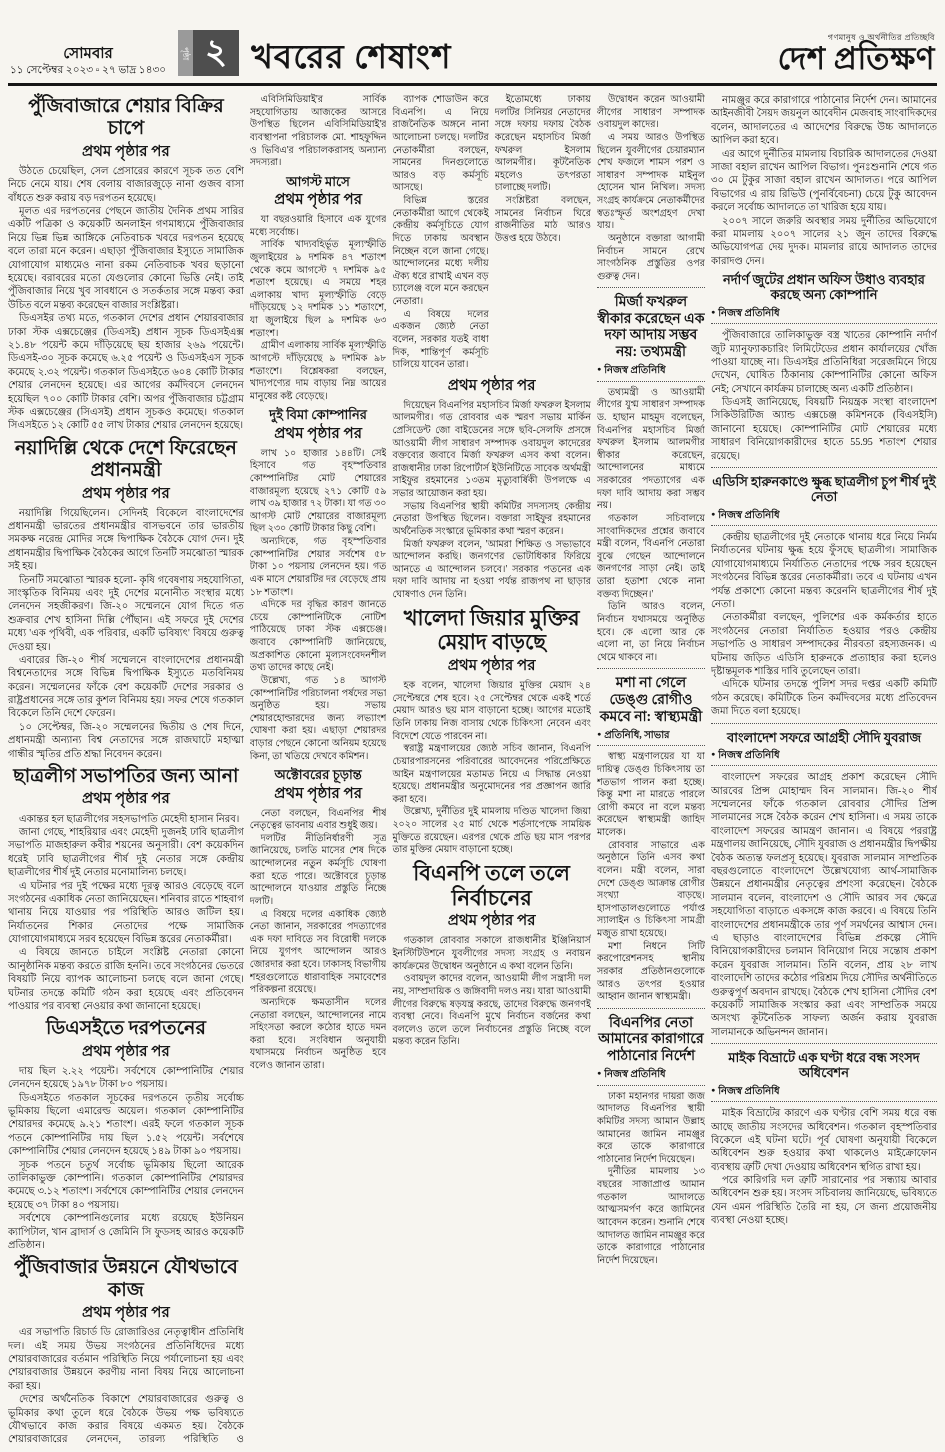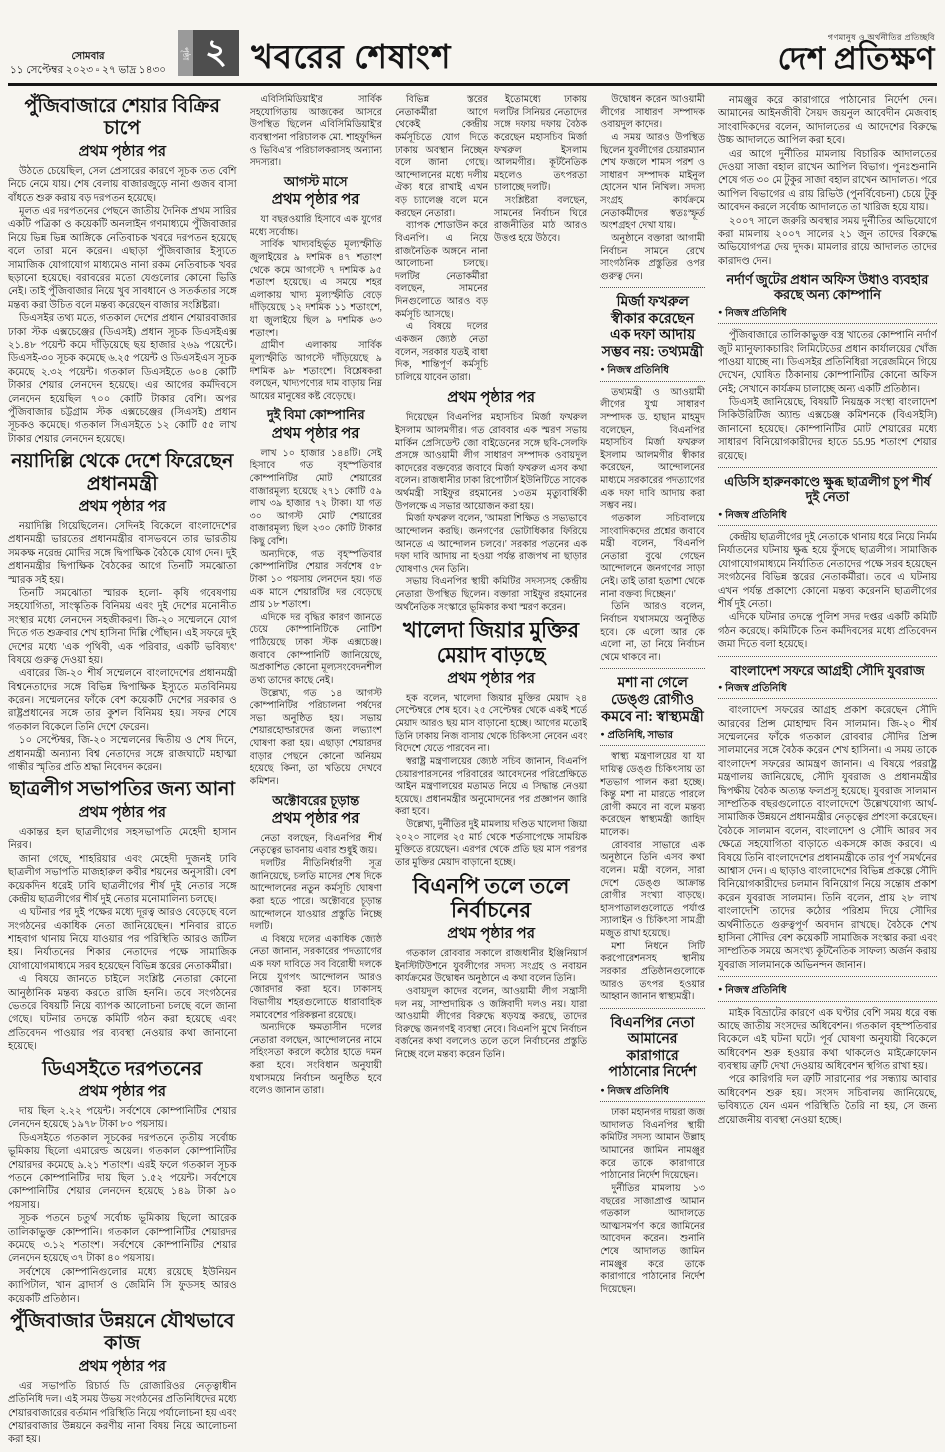--- a/index.html
+++ b/index.html
@@ -5,34 +5,34 @@
   html,body{margin:0;padding:0;}
   body{
     width:945px;height:1452px;overflow:hidden;
     background:#f7f5f0;color:#151515;
     font-family:"Liberation Serif","DejaVu Serif",serif;
   }
   .page{box-sizing:border-box;width:945px;height:1452px;padding:30px 8px 0;}
   
   .hdr{display:flex;align-items:flex-end;gap:12px;padding:0 2px 7px;border-bottom:3px solid #161616;}
   .dateblock{text-align:center;line-height:1.25;white-space:nowrap;}
-  .day{font-size:10px;font-weight:bold;}
+  .day{font-size:15px;font-weight:bold;}
   .dateline{font-size:10.5px;text-align:center;}
   .pagebox{display:flex;align-items:flex-end;}
   .pstrip{width:15px;height:46px;background:#9a9a9a;color:#fff;font-size:8px;
           writing-mode:vertical-rl;display:flex;align-items:center;justify-content:center;}
   .pnum{width:46px;height:46px;background:#4e4e4e;color:#fff;font-size:34px;font-weight:bold;
         display:flex;align-items:center;justify-content:center;}
   .sectitle{font-size:33px;font-weight:bold;line-height:1;letter-spacing:1px;white-space:nowrap;padding-bottom:2px;}
   .hspacer{flex:1;}
   .masthead{text-align:right;line-height:1;padding-bottom:2px;}
   .tagline{font-size:8px;letter-spacing:.5px;margin-bottom:1px;}
   .mtitle{font-size:31px;font-weight:900;letter-spacing:.5px;}
   
-  .cols{display:flex;gap:13px;padding-top:7px;height:1352px;overflow:hidden;}
+  .cols{display:flex;gap:6px;padding-top:7px;height:1352px;overflow:hidden;}
   .col{overflow:hidden;box-sizing:border-box;}
   .col-a{width:240px;font-size:10px;line-height:1.34;}
   .col-b{width:139px;font-size:9.5px;line-height:1.33;}
   .col-c{width:202px;font-size:9.5px;line-height:1.33;}
   .col-d{width:110px;font-size:9.5px;line-height:1.33;}
   .col-e{width:230px;font-size:10px;line-height:1.34;}
   .col p{margin:0;text-align:justify;text-indent:11px;}
   .story{margin-bottom:5px;}
   .story.sep{border-top:1px dotted #555;padding-top:4px;}
   .hl{text-align:center;font-weight:bold;margin:2px 0 1px;line-height:1.18;}
@@ -132,35 +132,35 @@
           <p>নেতা বলছেন, বিএনপির শীর্ষ নেতৃত্বের ভাবনায় এবার শুধুই জয়।</p>
           <p>দলটির নীতিনির্ধারণী সূত্র জানিয়েছে, চলতি মাসের শেষ দিকে আন্দোলনের নতুন কর্মসূচি ঘোষণা করা হতে পারে। অক্টোবরে চূড়ান্ত আন্দোলনে যাওয়ার প্রস্তুতি নিচ্ছে দলটি।</p>
           <p>এ বিষয়ে দলের একাধিক জ্যেষ্ঠ নেতা জানান, সরকারের পদত্যাগের এক দফা দাবিতে সব বিরোধী দলকে নিয়ে যুগপৎ আন্দোলন আরও জোরদার করা হবে। ঢাকাসহ বিভাগীয় শহরগুলোতে ধারাবাহিক সমাবেশের পরিকল্পনা রয়েছে।</p>
           <p>অন্যদিকে ক্ষমতাসীন দলের নেতারা বলছেন, আন্দোলনের নামে সহিংসতা করলে কঠোর হাতে দমন করা হবে। সংবিধান অনুযায়ী যথাসময়ে নির্বাচন অনুষ্ঠিত হবে বলেও জানান তারা।</p>
         </div>
       </div>
     <div class="col col-c">
         <div class="story">
           <div class="twocol">
             <div>
+              <p>ব্যাপক শোডাউন করে বিএনপি। এ নিয়ে রাজনৈতিক অঙ্গনে নানা আলোচনা চলছে। দলটির নেতাকর্মীরা বলছেন, সামনের দিনগুলোতে আরও বড় কর্মসূচি আসছে।</p>
               <p>বিভিন্ন স্তরের নেতাকর্মীরা আগে থেকেই কেন্দ্রীয় কর্মসূচিতে যোগ দিতে ঢাকায় অবস্থান নিচ্ছেন বলে জানা গেছে। আন্দোলনের মধ্যে দলীয় ঐক্য ধরে রাখাই এখন বড় চ্যালেঞ্জ বলে মনে করছেন নেতারা।</p>
-              <p>ব্যাপক শোডাউন করে বিএনপি। এ নিয়ে রাজনৈতিক অঙ্গনে নানা আলোচনা চলছে। দলটির নেতাকর্মীরা বলছেন, সামনের দিনগুলোতে আরও বড় কর্মসূচি আসছে।</p>
               <p>এ বিষয়ে দলের একজন জ্যেষ্ঠ নেতা বলেন, সরকার যতই বাধা দিক, শান্তিপূর্ণ কর্মসূচি চালিয়ে যাবেন তারা।</p>
             </div>
             <div>
               <p>ইতোমধ্যে ঢাকায় দলটির সিনিয়র নেতাদের সঙ্গে দফায় দফায় বৈঠক করেছেন মহাসচিব মির্জা ফখরুল ইসলাম আলমগীর। কূটনৈতিক মহলেও তৎপরতা চালাচ্ছে দলটি।</p>
               <p>সংশ্লিষ্টরা বলছেন, সামনের নির্বাচন ঘিরে রাজনীতির মাঠ আরও উত্তপ্ত হয়ে উঠবে।</p>
             </div>
           </div>
         </div>
         <div class="story">
           <div class="kicker">প্রথম পৃষ্ঠার পর</div>
           <p>দিয়েছেন বিএনপির মহাসচিব মির্জা ফখরুল ইসলাম আলমগীর। গত রোববার এক স্মরণ সভায় মার্কিন প্রেসিডেন্ট জো বাইডেনের সঙ্গে ছবি-সেলফি প্রসঙ্গে আওয়ামী লীগ সাধারণ সম্পাদক ওবায়দুল কাদেরের বক্তব্যের জবাবে মির্জা ফখরুল এসব কথা বলেন। রাজধানীর ঢাকা রিপোর্টার্স ইউনিটিতে সাবেক অর্থমন্ত্রী সাইফুর রহমানের ১৩তম মৃত্যুবার্ষিকী উপলক্ষে এ সভার আয়োজন করা হয়।</p>
+          <p>সভায় বিএনপির স্থায়ী কমিটির সদস্যসহ কেন্দ্রীয় নেতারা উপস্থিত ছিলেন। বক্তারা সাইফুর রহমানের অর্থনৈতিক সংস্কারে ভূমিকার কথা স্মরণ করেন।</p>
           <p>মির্জা ফখরুল বলেন, 'আমরা শিক্ষিত ও সভ্যভাবে আন্দোলন করছি। জনগণের ভোটাধিকার ফিরিয়ে আনতে এ আন্দোলন চলবে।' সরকার পতনের এক দফা দাবি আদায় না হওয়া পর্যন্ত রাজপথ না ছাড়ার ঘোষণাও দেন তিনি।</p>
-          <p>সভায় বিএনপির স্থায়ী কমিটির সদস্যসহ কেন্দ্রীয় নেতারা উপস্থিত ছিলেন। বক্তারা সাইফুর রহমানের অর্থনৈতিক সংস্কারে ভূমিকার কথা স্মরণ করেন।</p>
         </div>
         <div class="story">
           <h2 class="hl hl-xl">খালেদা জিয়ার মুক্তির মেয়াদ বাড়ছে</h2>
           <div class="kicker">প্রথম পৃষ্ঠার পর</div>
           <p>হক বলেন, খালেদা জিয়ার মুক্তির মেয়াদ ২৪ সেপ্টেম্বরে শেষ হবে। ২৫ সেপ্টেম্বর থেকে একই শর্তে মেয়াদ আরও ছয় মাস বাড়ানো হচ্ছে। আগের মতোই তিনি ঢাকায় নিজ বাসায় থেকে চিকিৎসা নেবেন এবং বিদেশে যেতে পারবেন না।</p>
           <p>স্বরাষ্ট্র মন্ত্রণালয়ের জ্যেষ্ঠ সচিব জানান, বিএনপি চেয়ারপারসনের পরিবারের আবেদনের পরিপ্রেক্ষিতে আইন মন্ত্রণালয়ের মতামত নিয়ে এ সিদ্ধান্ত নেওয়া হয়েছে। প্রধানমন্ত্রীর অনুমোদনের পর প্রজ্ঞাপন জারি করা হবে।</p>
           <p>উল্লেখ্য, দুর্নীতির দুই মামলায় দণ্ডিত খালেদা জিয়া ২০২০ সালের ২৫ মার্চ থেকে শর্তসাপেক্ষে সাময়িক মুক্তিতে রয়েছেন। এরপর থেকে প্রতি ছয় মাস পরপর তার মুক্তির মেয়াদ বাড়ানো হচ্ছে।</p>
         </div>
         <div class="story">
           <h2 class="hl hl-xl">বিএনপি তলে তলে নির্বাচনের</h2>
@@ -205,27 +205,29 @@
         <div class="story">
           <h2 class="hl hl-md">নর্দার্ণ জুটের প্রধান অফিস উধাও ব্যবহার করছে অন্য কোম্পানি</h2>
           <div class="byline"><span class="bdot">●</span>নিজস্ব প্রতিনিধি</div>
           <p>পুঁজিবাজারে তালিকাভুক্ত বস্ত্র খাতের কোম্পানি নর্দার্ণ জুট ম্যানুফ্যাকচারিং লিমিটেডের প্রধান কার্যালয়ের খোঁজ পাওয়া যাচ্ছে না। ডিএসইর প্রতিনিধিরা সরেজমিনে গিয়ে দেখেন, ঘোষিত ঠিকানায় কোম্পানিটির কোনো অফিস নেই; সেখানে কার্যক্রম চালাচ্ছে অন্য একটি প্রতিষ্ঠান।</p>
           <p>ডিএসই জানিয়েছে, বিষয়টি নিয়ন্ত্রক সংস্থা বাংলাদেশ সিকিউরিটিজ অ্যান্ড এক্সচেঞ্জ কমিশনকে (বিএসইসি) জানানো হয়েছে। কোম্পানিটির মোট শেয়ারের মধ্যে সাধারণ বিনিয়োগকারীদের হাতে 55.95 শতাংশ শেয়ার রয়েছে।</p>
         </div>
         <div class="story sep">
           <h2 class="hl hl-md">এডিসি হারুনকাণ্ডে ক্ষুব্ধ ছাত্রলীগ চুপ শীর্ষ দুই নেতা</h2>
           <div class="byline"><span class="bdot">●</span>নিজস্ব প্রতিনিধি</div>
           <p>কেন্দ্রীয় ছাত্রলীগের দুই নেতাকে থানায় ধরে নিয়ে নির্মম নির্যাতনের ঘটনায় ক্ষুব্ধ হয়ে ফুঁসছে ছাত্রলীগ। সামাজিক যোগাযোগমাধ্যমে নির্যাতিত নেতাদের পক্ষে সরব হয়েছেন সংগঠনের বিভিন্ন স্তরের নেতাকর্মীরা। তবে এ ঘটনায় এখন পর্যন্ত প্রকাশ্যে কোনো মন্তব্য করেননি ছাত্রলীগের শীর্ষ দুই নেতা।</p>
+          <p>নেতাকর্মীরা বলছেন, পুলিশের এক কর্মকর্তার হাতে সংগঠনের নেতারা নির্যাতিত হওয়ার পরও কেন্দ্রীয় সভাপতি ও সাধারণ সম্পাদকের নীরবতা রহস্যজনক। এ ঘটনায় জড়িত এডিসি হারুনকে প্রত্যাহার করা হলেও দৃষ্টান্তমূলক শাস্তির দাবি তুলেছেন তারা।</p>
           <p>এদিকে ঘটনার তদন্তে পুলিশ সদর দপ্তর একটি কমিটি গঠন করেছে। কমিটিকে তিন কর্মদিবসের মধ্যে প্রতিবেদন জমা দিতে বলা হয়েছে।</p>
         </div>
         <div class="story sep">
           <h2 class="hl hl-md">বাংলাদেশ সফরে আগ্রহী সৌদি যুবরাজ</h2>
           <div class="byline"><span class="bdot">●</span>নিজস্ব প্রতিনিধি</div>
           <p>বাংলাদেশ সফরের আগ্রহ প্রকাশ করেছেন সৌদি আরবের প্রিন্স মোহাম্মদ বিন সালমান। জি-২০ শীর্ষ সম্মেলনের ফাঁকে গতকাল রোববার সৌদির প্রিন্স সালমানের সঙ্গে বৈঠক করেন শেখ হাসিনা। এ সময় তাকে বাংলাদেশ সফরের আমন্ত্রণ জানান। এ বিষয়ে পররাষ্ট্র মন্ত্রণালয় জানিয়েছে, সৌদি যুবরাজ ও প্রধানমন্ত্রীর দ্বিপক্ষীয় বৈঠক অত্যন্ত ফলপ্রসূ হয়েছে। যুবরাজ সালমান সাম্প্রতিক বছরগুলোতে বাংলাদেশে উল্লেখযোগ্য আর্থ-সামাজিক উন্নয়নে প্রধানমন্ত্রীর নেতৃত্বের প্রশংসা করেছেন। বৈঠকে সালমান বলেন, বাংলাদেশ ও সৌদি আরব সব ক্ষেত্রে সহযোগিতা বাড়াতে একসঙ্গে কাজ করবে। এ বিষয়ে তিনি বাংলাদেশের প্রধানমন্ত্রীকে তার পূর্ণ সমর্থনের আশ্বাস দেন। এ ছাড়াও বাংলাদেশের বিভিন্ন প্রকল্পে সৌদি বিনিয়োগকারীদের চলমান বিনিয়োগ নিয়ে সন্তোষ প্রকাশ করেন যুবরাজ সালমান। তিনি বলেন, প্রায় ২৮ লাখ বাংলাদেশি তাদের কঠোর পরিশ্রম দিয়ে সৌদির অর্থনীতিতে গুরুত্বপূর্ণ অবদান রাখছে। বৈঠকে শেখ হাসিনা সৌদির বেশ কয়েকটি সামাজিক সংস্কার করা এবং সাম্প্রতিক সময়ে অসংখ্য কূটনৈতিক সাফল্য অর্জন করায় যুবরাজ সালমানকে অভিনন্দন জানান।</p>
         </div>
         <div class="story sep">
+          <h2 class="hl hl-md">মাইক বিভ্রাটে এক ঘণ্টা ধরে বন্ধ সংসদ অধিবেশন</h2>
           <div class="byline"><span class="bdot">●</span>নিজস্ব প্রতিনিধি</div>
           <p>মাইক বিভ্রাটের কারণে এক ঘণ্টার বেশি সময় ধরে বন্ধ আছে জাতীয় সংসদের অধিবেশন। গতকাল বৃহস্পতিবার বিকেলে এই ঘটনা ঘটে। পূর্ব ঘোষণা অনুযায়ী বিকেলে অধিবেশন শুরু হওয়ার কথা থাকলেও মাইক্রোফোন ব্যবস্থায় ত্রুটি দেখা দেওয়ায় অধিবেশন স্থগিত রাখা হয়।</p>
           <p>পরে কারিগরি দল ত্রুটি সারানোর পর সন্ধ্যায় আবার অধিবেশন শুরু হয়। সংসদ সচিবালয় জানিয়েছে, ভবিষ্যতে যেন এমন পরিস্থিতি তৈরি না হয়, সে জন্য প্রয়োজনীয় ব্যবস্থা নেওয়া হচ্ছে।</p>
         </div>
       </div>
   </div>
 </div>
 
 </body></html>

